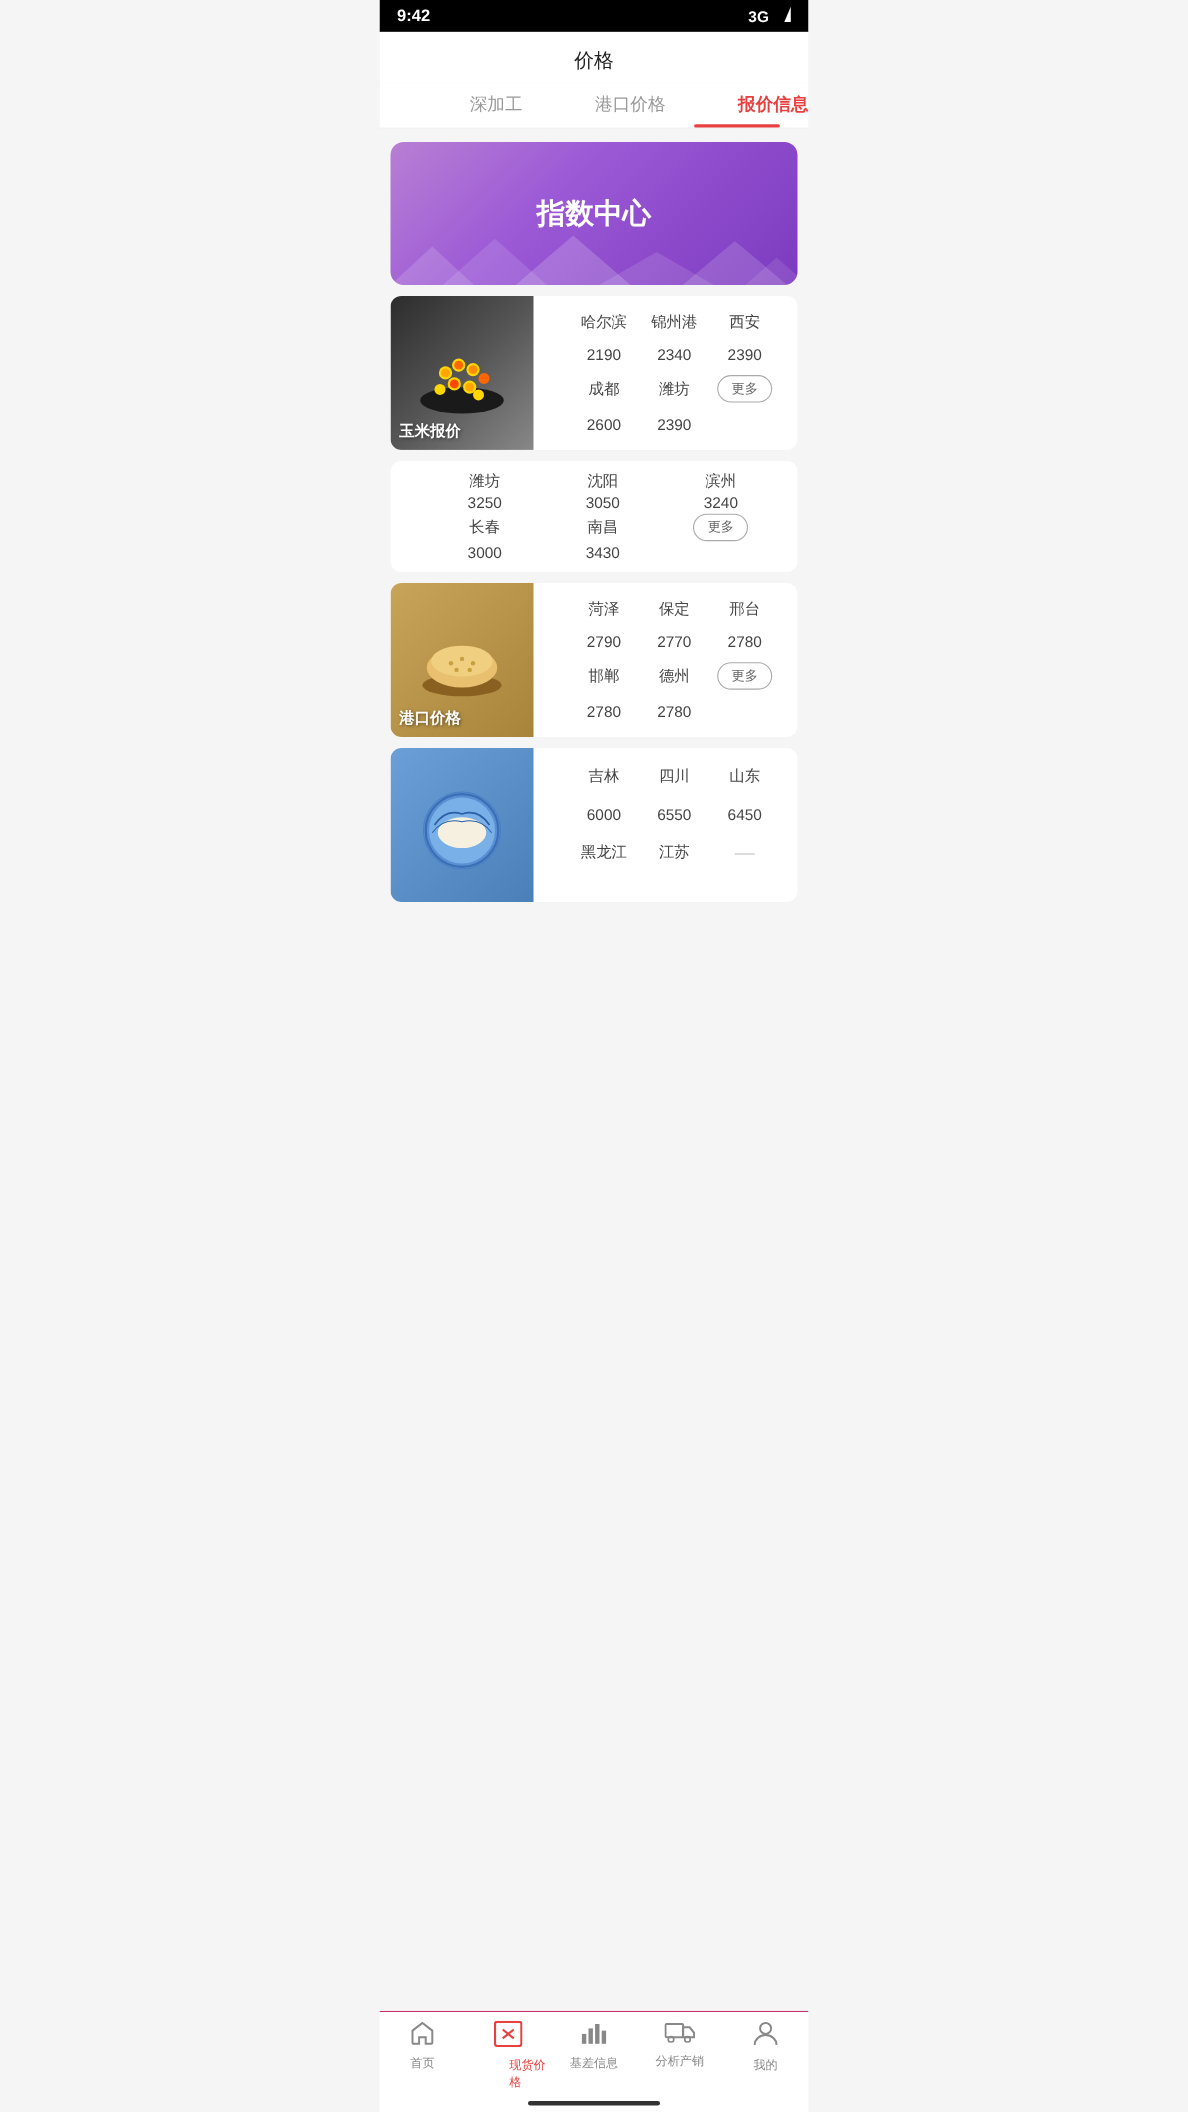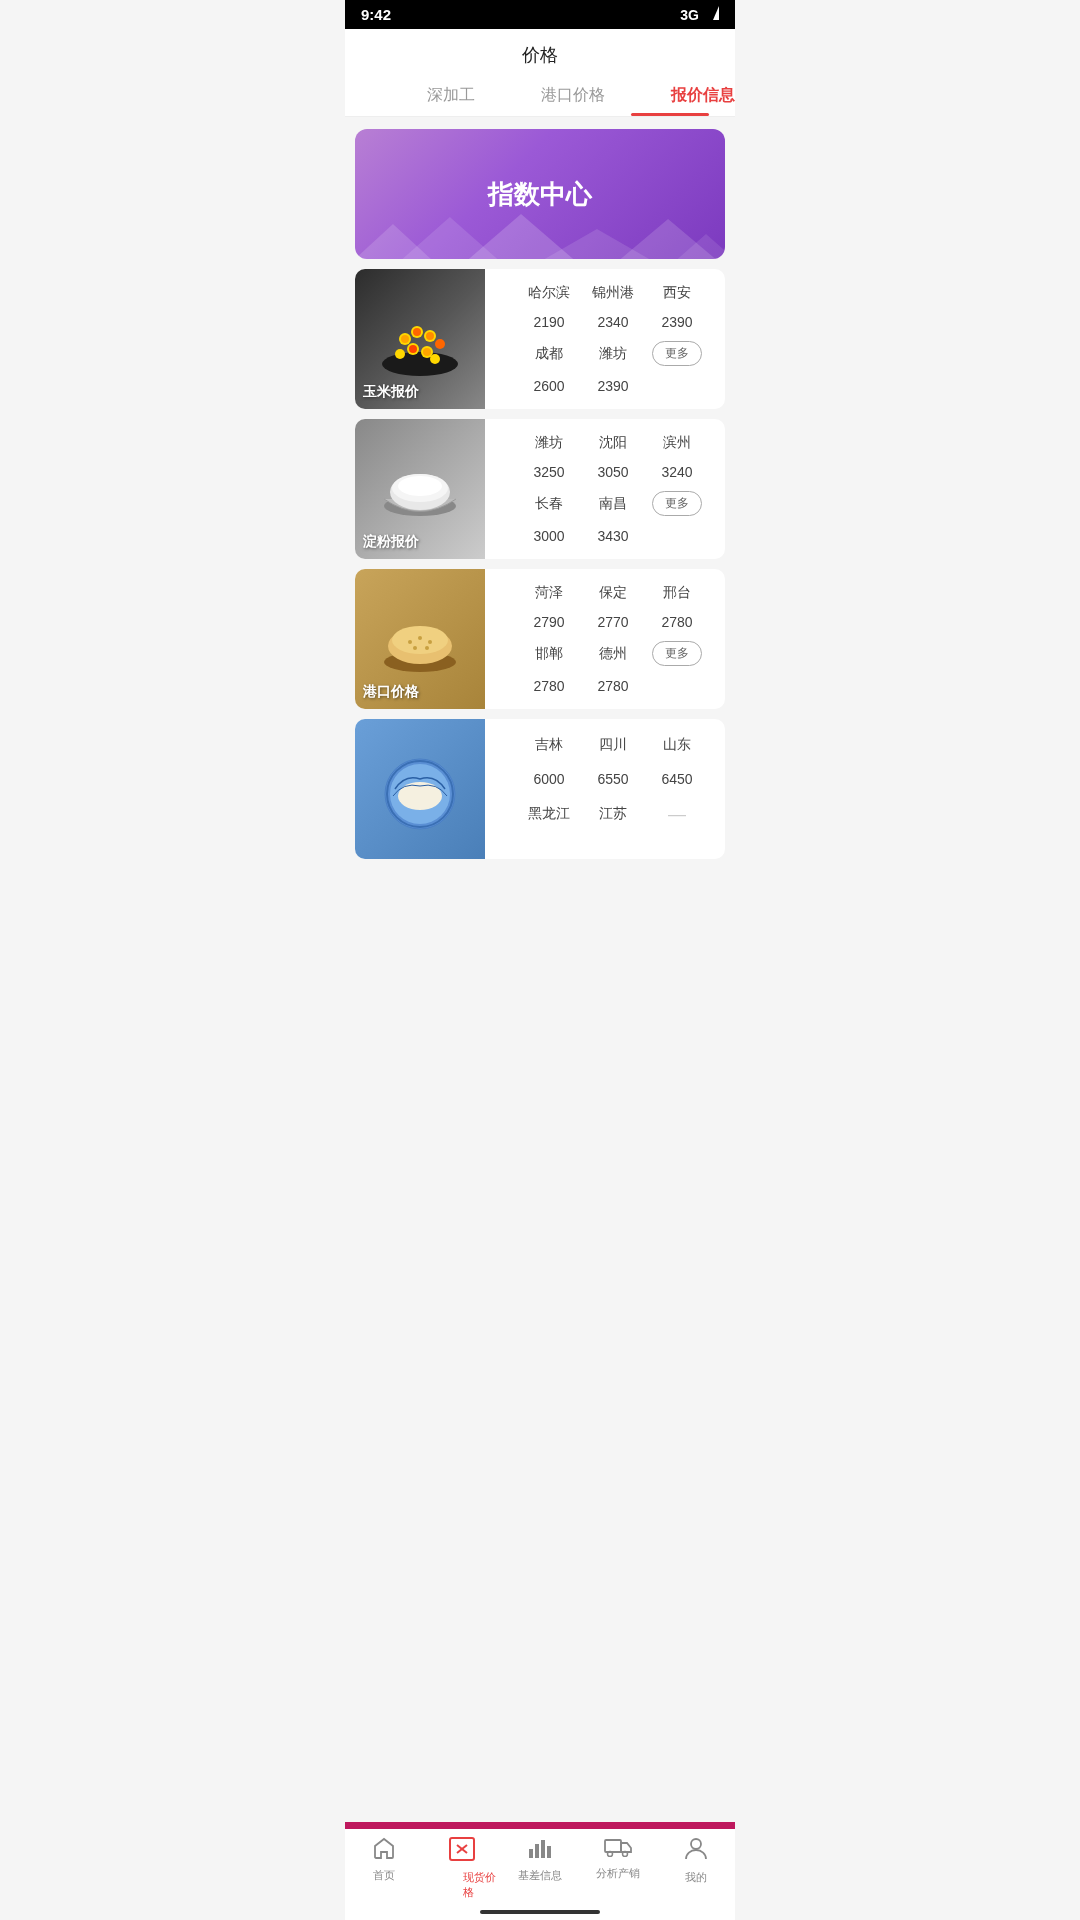--- a/index.html
+++ b/index.html
@@ -174,21 +174,21 @@
       color: #666;
       cursor: pointer;
     }
     .bottom-nav {
       position: fixed;
       bottom: 0;
       left: 50%;
       transform: translateX(-50%);
       width: 390px;
       background: #fff;
-      border-top: 7px solid #be185d;
+      border-top: 1px solid #be185d;
       display: flex;
       justify-content: space-around;
       padding: 8px 0 20px;
     }
     .nav-item {
       display: flex;
       flex-direction: column;
       align-items: center;
       gap: 3px;
       cursor: pointer;
@@ -301,34 +301,20 @@
       <div class="more-btn">
         <span class="more-btn-inner">更多</span>
       </div>
       <div class="price-val">2600</div>
       <div class="price-val">2390</div>
       <div></div>
     </div>
   </div>
 
   <div class="price-card">
-    <div class="card-image">
-      <div class="card-image-bg starch">
-        <svg width="90" height="90" viewBox="0 0 90 90">
-
-          <ellipse cx="45" cy="62" rx="36" ry="10" fill="#888"></ellipse>
-          <path d="M 9 55 Q 45 80 81 55" fill="#bbb" stroke="#999" stroke-width="1"></path>
-
-          <ellipse cx="45" cy="48" rx="30" ry="18" fill="#e8e8e8"></ellipse>
-          <ellipse cx="45" cy="44" rx="28" ry="14" fill="#f5f5f5"></ellipse>
-          <ellipse cx="45" cy="42" rx="22" ry="10" fill="#fff"></ellipse>
-        </svg>
-      </div>
-      <span class="card-label">淀粉报价</span>
-    </div>
     <div class="card-data">
       <div class="price-city">潍坊</div>
       <div class="price-city">沈阳</div>
       <div class="price-city">滨州</div>
       <div class="price-val">3250</div>
       <div class="price-val">3050</div>
       <div class="price-val">3240</div>
       <div class="price-city">长春</div>
       <div class="price-city">南昌</div>
       <div class="more-btn">

